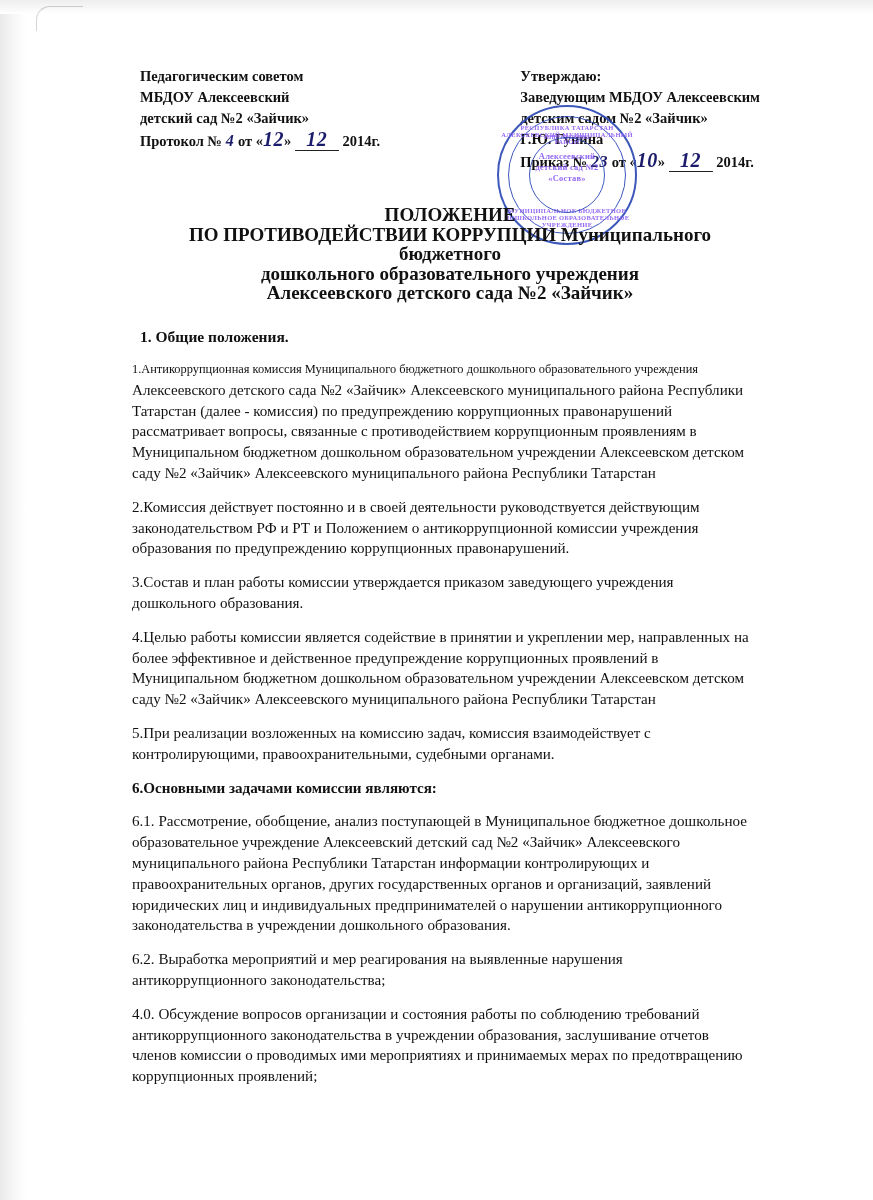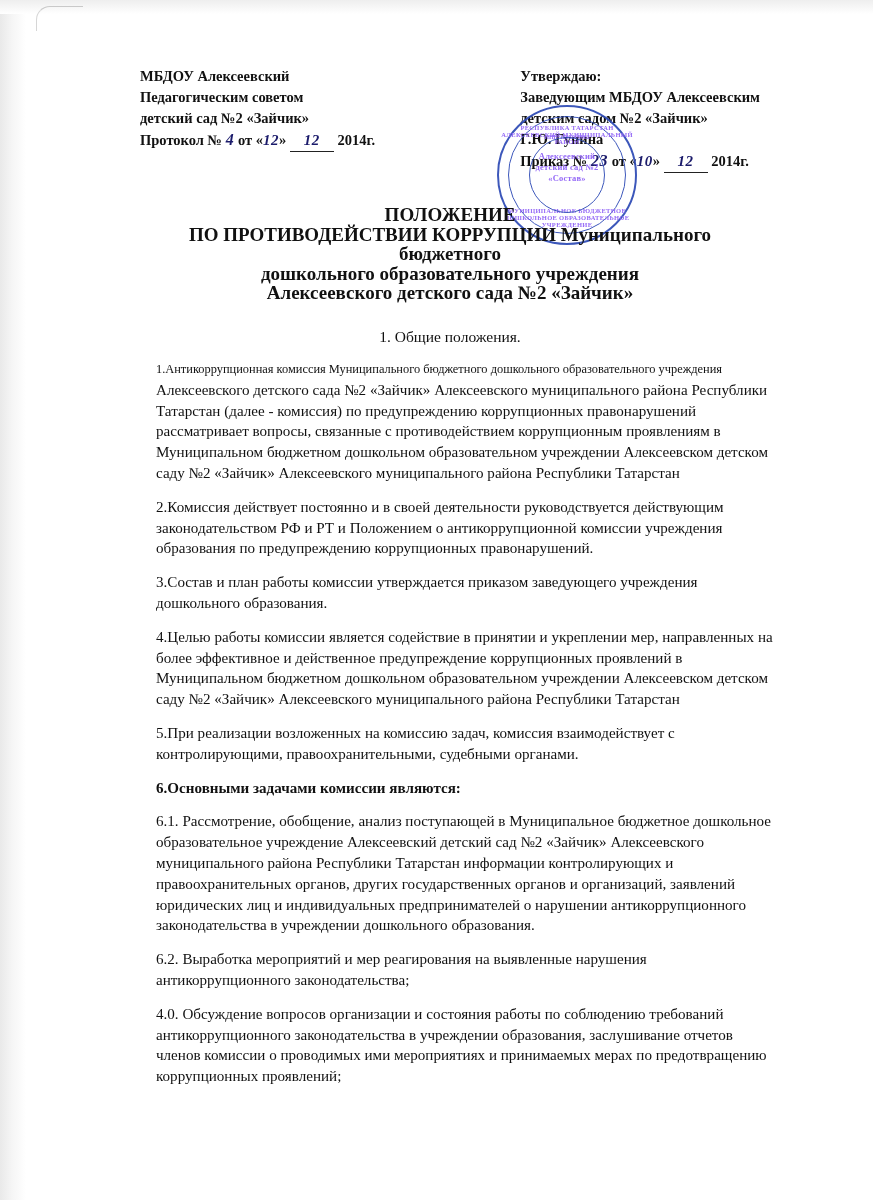--- a/index.html
+++ b/index.html
@@ -67,21 +67,21 @@
     white-space: nowrap;
   }
   .hdr-col.right { margin-left: 32px; }
   .hdr-line { display: block; }
 
   .hand {
     font-family: "Liberation Serif", serif;
     font-style: italic;
     font-weight: bold;
     color: #1b1b6b;
-    font-size: 15px;
+    font-size: 20px;
     letter-spacing: 0.5px;
   }
   .hand.num { font-size: 16px; }
   .underline-hand {
     display: inline-block;
     min-width: 44px;
     border-bottom: 1px solid #222;
     text-align: center;
   }
 
@@ -152,29 +152,28 @@
     font-size: 19px;
     line-height: 19.5px;
   }
 
   
   .section-heading {
     position: absolute;
     left: 140px;
     top: 328px;
     width: 620px;
-    text-align: center;
-    font-weight: normal;
+    font-weight: bold;
     font-size: 15.5px;
   }
 
   
   .body {
     position: absolute;
-    left: 156px;
+    left: 132px;
     top: 358px;
     width: 620px;
     font-size: 15.1px;
     line-height: 20.8px;
     text-align: left;
   }
   .body p {
     margin: 0 0 13px 0;
   }
   .body p.first {
@@ -194,22 +193,22 @@
 
   <div class="scan-edge-left"></div>
   <div class="scan-edge-top"></div>
   <div class="corner-curl"></div>
 
   <div class="content">
 
     <div class="header">
 
       <div class="hdr-col left">
+        <span class="hdr-line">Педагогическим советом</span>
         <span class="hdr-line">МБДОУ Алексеевский</span>
-        <span class="hdr-line">Педагогическим советом</span>
         <span class="hdr-line">детский сад №2 «Зайчик»</span>
         <span class="hdr-line">
           <span>Протокол №</span>
           <span class="hand num">4</span>
           <span>от</span>
           <span>«</span><span class="hand">12</span><span>»</span>
           <span class="hand underline-hand">12</span>
           <span>2014г.</span>
         </span>
       </div>

